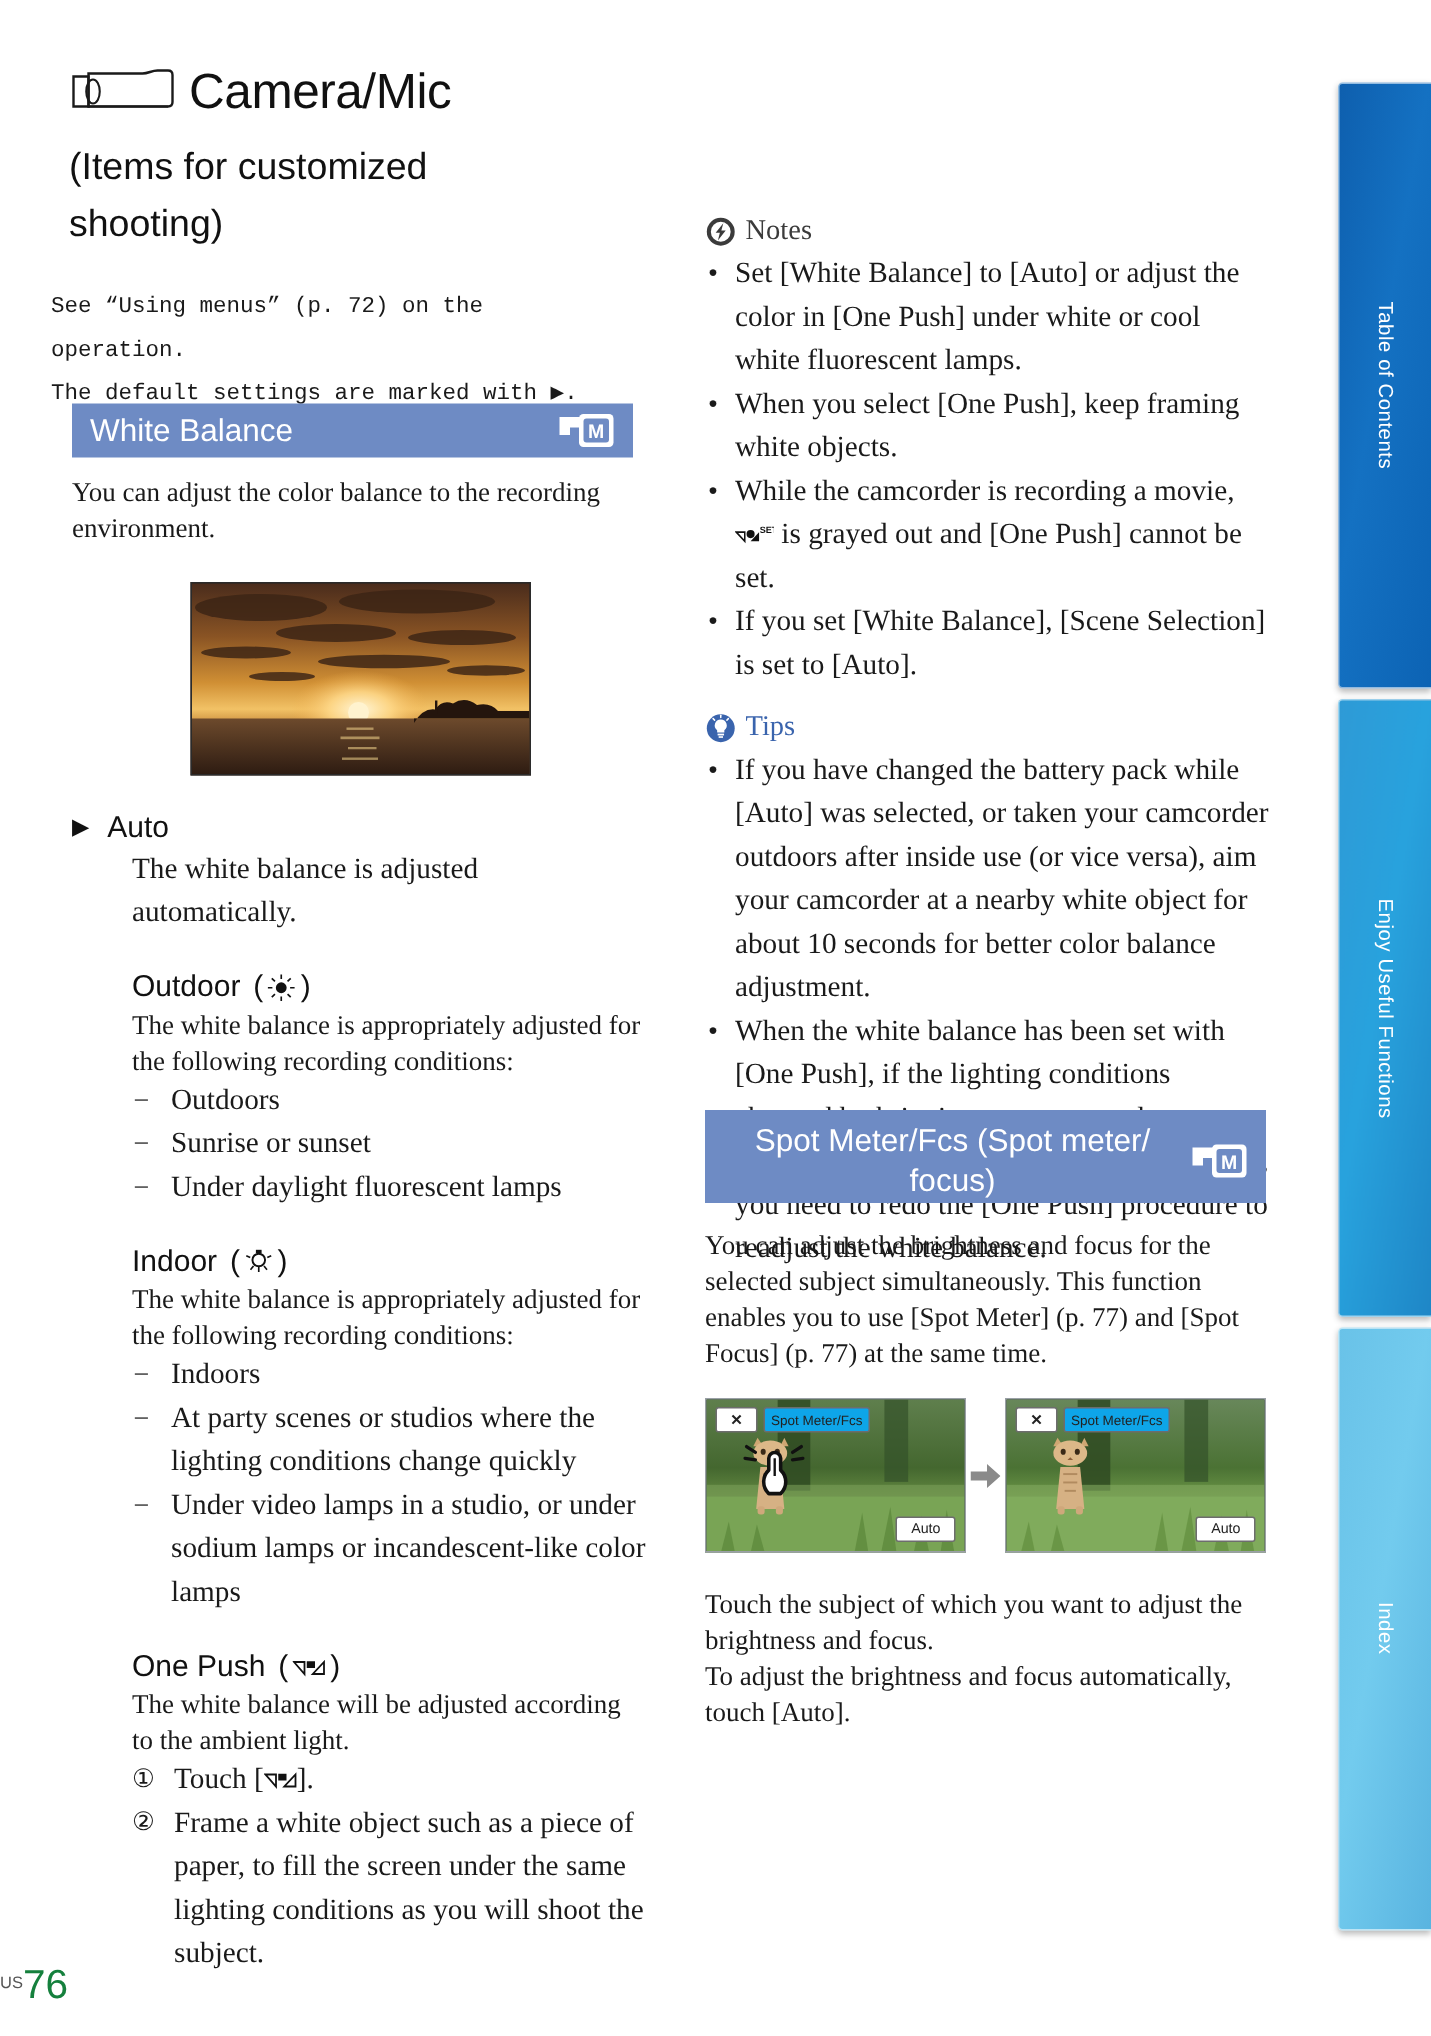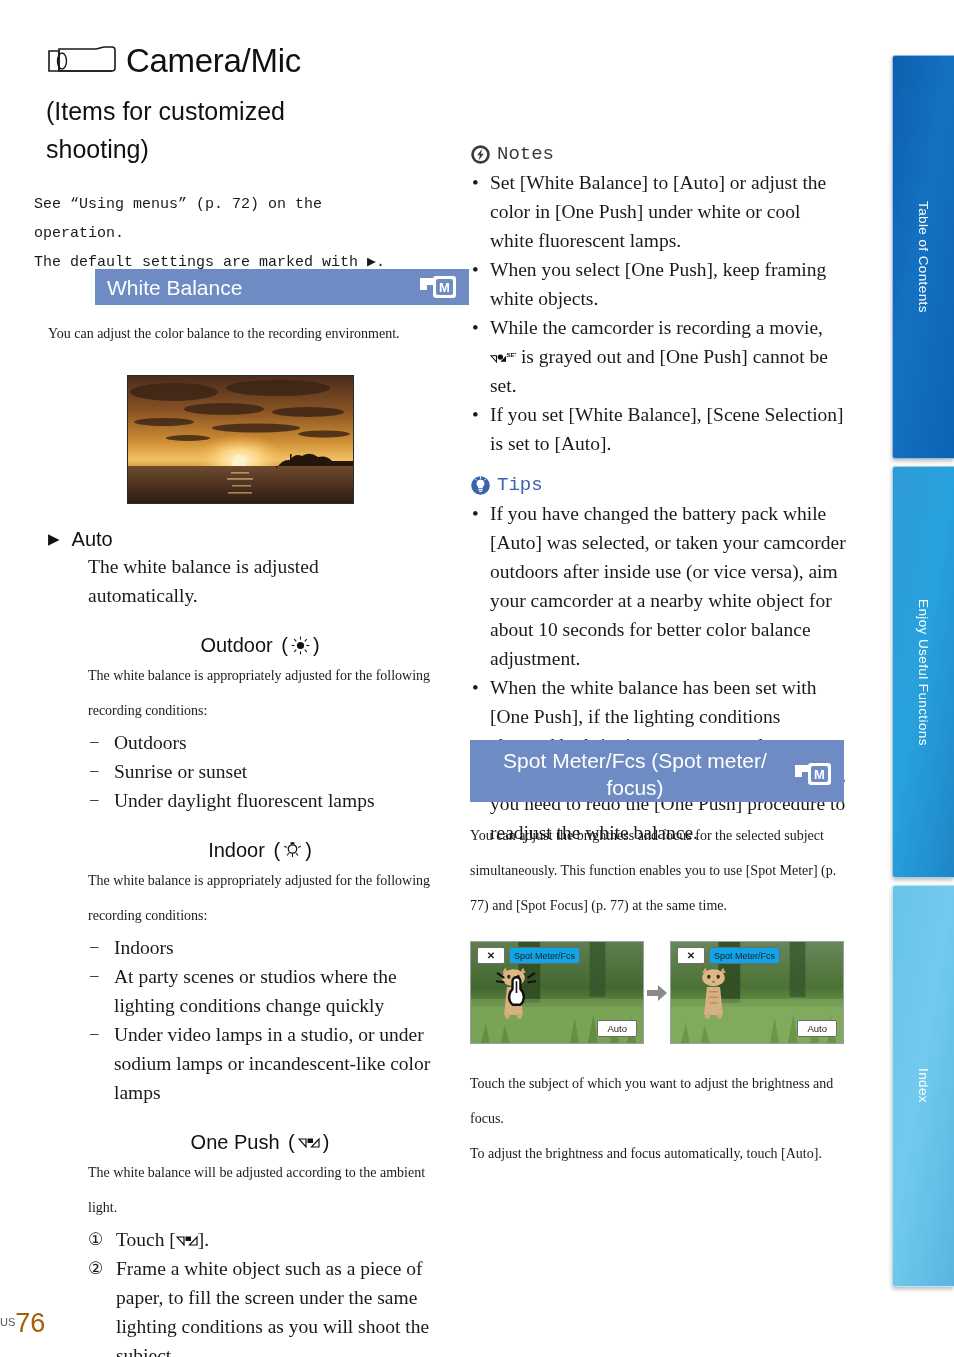--- a/index.html
+++ b/index.html
@@ -37,68 +37,68 @@
     background:#6e8bc4;
     color:#fff;
     font-family:"Liberation Sans", sans-serif;
     display:flex;align-items:center;
     box-sizing:border-box;
     padding:0 12px;
   }
   .band .band-title{font-size:21px;line-height:27px;flex:1;}
   .band-m-icon{width:38px;height:26px;flex:0 0 auto;margin-left:6px;}
 
-  #band-wb{left:48px;top:269px;width:374px;height:36px;margin-left:47px;}
+  #band-wb{left:48px;top:269px;width:374px;height:36px;}
   #band-spot{left:470px;top:740px;width:374px;height:62px;align-items:flex-start;padding-top:7px;text-align:center;}
   #band-spot .band-title{font-size:21px;line-height:27px;}
   #band-spot .band-m-icon{margin-top:14px;}
 
   
   .col-left{position:absolute;left:48px;top:316px;width:384px;}
   .col-right{position:absolute;left:470px;top:143px;width:378px;}
 
-  p.body{font-size:14px;line-height:35px;margin:0 0 0 0;}
+  p.body{font-size:18px;line-height:24px;margin:0 0 0 0;}
 
   .photo{
     width:225px;height:127px;margin:24px auto 0 auto;
     border:1px solid #2b2b2b;
     position:relative;overflow:hidden;
     background:#3a2419;
   }
   .sunset-svg{display:block;width:100%;height:100%;}
 
   .opt{margin-top:22px;}
   .opt-head{
     font-family:"Liberation Sans", sans-serif;
     font-size:20px;line-height:26px;color:#111;
     display:flex;align-items:center;gap:3px;
   }
   .opt-head .marker{font-size:15px;margin-right:9px;color:#111;}
   .opt-body{margin-left:40px;font-size:19.5px;line-height:29px;}
-  .opt-head-indent{margin-left:40px;justify-content:center;}
+  .opt-head-indent{margin-left:40px;}
   .dashlist{margin:0;padding:0;list-style:none;}
   .dashlist li{
     position:relative;padding-left:26px;font-size:19.5px;line-height:29px;
   }
   .dashlist li:before{
     content:"–";position:absolute;left:2px;top:-2px;font-size:17px;
   }
   .numlist{margin:0;padding:0;list-style:none;}
   .numlist li{
     position:relative;padding-left:28px;font-size:19.5px;line-height:29px;
   }
   .numlist li .circnum{
     position:absolute;left:0;top:0;font-size:17px;
     font-family:"DejaVu Sans", sans-serif;
   }
 
   
   .callout-head{
     display:flex;align-items:center;gap:6px;
-    font-family:Liberation Mono, monospace;
+    font-family:Liberation Serif, serif;
     font-size:19px;
     margin-bottom:3px;
   }
   .callout-head.notes{color:#3b3b3b;}
   .callout-head.tips{color:#3a64ad;}
   .callout-ico{width:21px;height:21px;flex:0 0 auto;}
   ul.bullets{margin:0;padding:0;list-style:none;}
   ul.bullets > li{
     position:relative;padding-left:20px;font-size:19.5px;line-height:29px;
     margin-bottom:0;
@@ -169,21 +169,21 @@
     position:absolute;left:0;right:0;bottom:20px;
     display:flex;flex-direction:row;align-items:center;
     padding-right:110px;
   }
   .footer .us{
     font-family:"Liberation Sans", sans-serif;
     font-size:11px;color:#555;line-height:11px;margin-bottom:1px;
   }
   .footer .pg{
     font-family:"Liberation Sans", sans-serif;
-    font-size:27px;color:#a16207;line-height:28px;
+    font-size:27px;color:#15803d;line-height:28px;
   }
 </style>
 </head>
 <body>
 
 <svg width="0" height="0" style="position:absolute" aria-hidden="true">
   <defs>
 
     <g id="g-micon">
       <path d="M1 3 h14 v7 h-7 l0 5 h-7 z" fill="#ffffff"></path>

